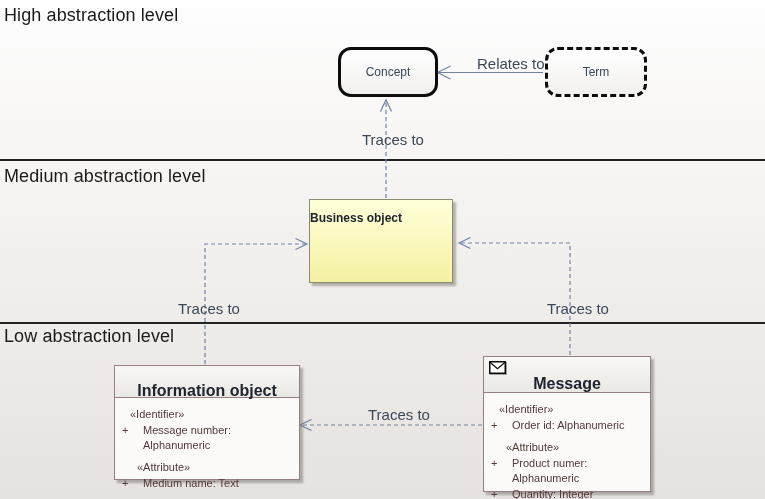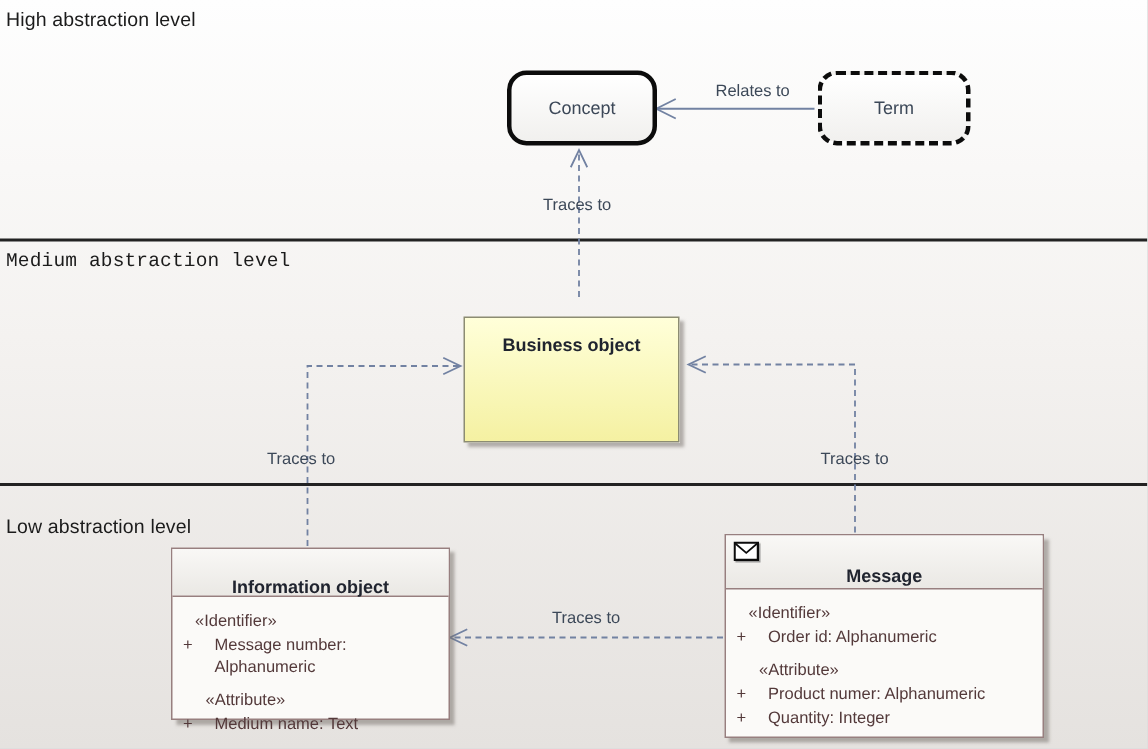--- a/index.html
+++ b/index.html
@@ -12,76 +12,74 @@
     --level-line:#222222;
     --business-border:#8c8c72;
   }
   html,body{margin:0;padding:0;}
   body{font-family:"Liberation Sans", sans-serif; background:#ddd;}
   .canvas{
     position:relative; width:765px; height:499px; overflow:hidden;
     background:linear-gradient(180deg,#fefefe 0%,#f4f2f0 45%,#e5e2df 100%);
   }
   .level-line{position:absolute; left:0; width:765px; height:2px; background:var(--level-line);}
-  .level-label{position:absolute; left:4px; font-size:13px; color:var(--level-text); letter-spacing:0.1px;}
+  .level-label{position:absolute; left:4px; font-size:18px; color:var(--level-text); letter-spacing:0.1px;}
   svg.wires{position:absolute; left:0; top:0; width:765px; height:499px; pointer-events:none;}
   svg.wires path{stroke:var(--connector); fill:none;}
   .wire{stroke-width:1.2;}
   .dashed{stroke-dasharray:4 3;}
-  .conn-label{position:absolute; font-size:11px; color:var(--label-text); white-space:nowrap;}
+  .conn-label{position:absolute; font-size:15px; color:var(--label-text); white-space:nowrap;}
   
   .rnode{
     position:absolute; width:100px; height:50px; border-radius:13px;
     background:linear-gradient(180deg,#ffffff,#f1f0ee);
     display:flex; align-items:center; justify-content:center;
     font-size:12px; color:var(--label-text); box-sizing:border-box;
   }
   .rnode.solid{border:3px solid #0c0c0c;}
   .rnode.dash{border:3px dashed #0c0c0c;}
   
   .business{
     position:absolute; left:309px; top:199px; width:144px; height:84px;
     background:linear-gradient(180deg,#ffffd9 0%,#f5f1a2 100%);
     border:1px solid var(--business-border); box-sizing:border-box;
     box-shadow:3px 3px 2px rgba(115,110,104,0.5);
-    text-align:center;
-    margin-top:12px;
   }
   .business .title{margin-top:11px; font-size:12px; font-weight:bold; color:var(--title-text);}
   
   .classbox{
     position:absolute; box-sizing:border-box;
     border:1px solid var(--node-border);
     background:#fbfaf8;
     box-shadow:3px 3px 2px rgba(115,110,104,0.5);
     font-size:11px; color:var(--attribute-text);
   }
   .classbox .hdr{
     position:relative; box-sizing:border-box; width:100%;
     border-bottom:1px solid var(--node-border);
     background:linear-gradient(180deg,#f9f8f6 0%,#eae8e4 100%);
     display:flex; align-items:center; justify-content:center;
   }
-  .classbox .hdr .title{font-size:12px; font-weight:bold; color:var(--title-text);margin-top:18px;}
+  .classbox .hdr .title{font-size:16px; font-weight:bold; color:var(--title-text);margin-top:18px;}
   .stereo{margin:9px 0 1px 15px; line-height:15px;}
   .stereo.second{margin-top:7px;margin-left:22px;}
   .attr-row{display:flex; line-height:15px; margin-top:1px;}
   .attr-row .vis{width:21px; padding-left:7px; box-sizing:content-box; flex:none;}
   .env-icon{position:absolute; left:5px; top:4px; filter:drop-shadow(1px 1px 0 rgba(120,120,120,0.7));}
 </style>
 </head>
 <body>
 
 <div class="canvas">
 
   <div class="level-label" style="top:5px;">High abstraction level</div>
   <div class="level-line" style="top:159px;"></div>
-  <div class="level-label" style="top:166px;font-family:Liberation Mono, monospace;">Medium abstraction level</div>
+  <div class="level-label" style="top:166px;">Medium abstraction level</div>
   <div class="level-line" style="top:322px;"></div>
-  <div class="level-label" style="top:343px;">Low abstraction level</div>
+  <div class="level-label" style="top:326px;">Low abstraction level</div>
 
   <svg class="wires">
 
     <path class="wire" d="M543,72.5 L438,72.5"></path>
     <path class="wire" d="M450.5,66 L437.5,72.5 L450.5,79"></path>
 
     <path class="wire dashed" d="M386,198 L386,101"></path>
     <path class="wire" d="M380.5,111.5 L386,100 L391.5,111.5"></path>
 
     <path class="wire dashed" d="M205,364 L205,244 L306,244"></path>
@@ -123,21 +121,21 @@
         <span>Message number: Alphanumeric</span>
       </div>
       <div class="stereo second">«Attribute»</div>
       <div class="attr-row">
         <span class="vis">+</span>
         <span>Medium name: Text</span>
       </div>
     </div>
   </div>
 
-  <div class="classbox" style="left:483px; top:356px; width:213px; height:136px;">
+  <div class="classbox" style="left:483px; top:356px; width:168px; height:136px;">
     <div class="hdr" style="height:36px;">
       <svg class="env-icon" width="17" height="13" viewBox="0 0 17 13">
         <rect x="0.75" y="0.75" width="15.5" height="11.5" fill="#ffffff" stroke="#0c0c0c" stroke-width="1.5"></rect>
         <path d="M1,1.2 L8.5,7.6 L16,1.2" fill="none" stroke="#0c0c0c" stroke-width="1.2"></path>
       </svg>
       <span class="title">Message</span>
     </div>
     <div>
       <div class="stereo">«Identifier»</div>
       <div class="attr-row">

